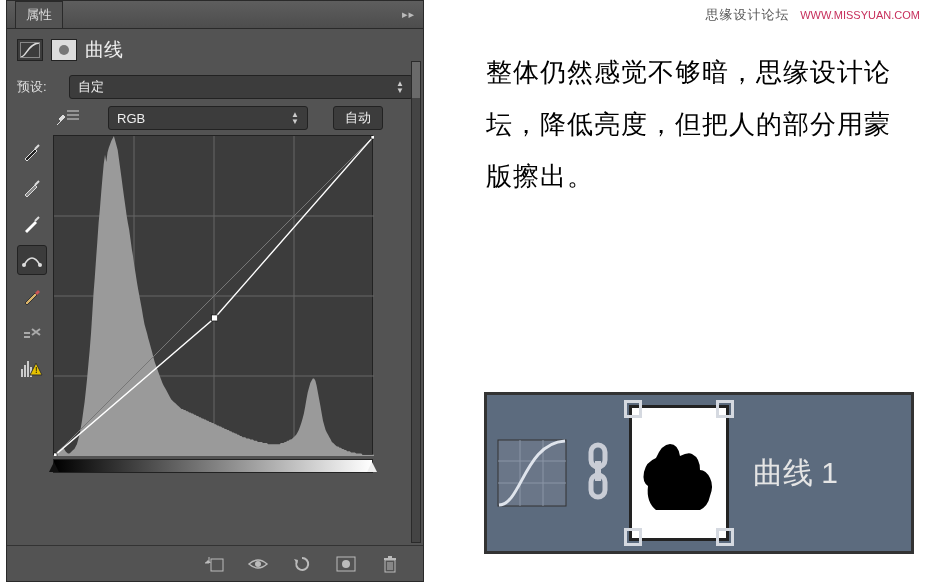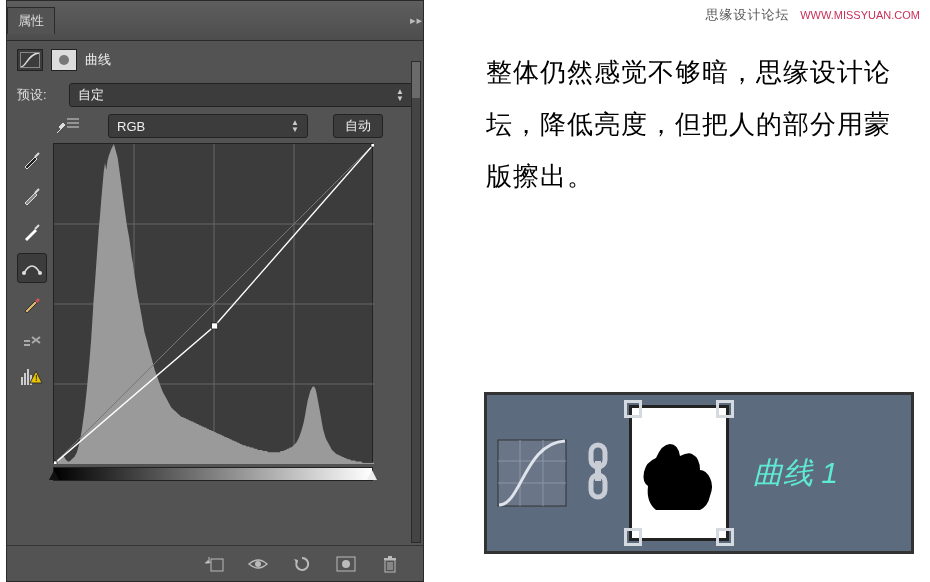--- a/index.html
+++ b/index.html
@@ -1,27 +1,27 @@
 <!DOCTYPE html>
 <html><head>
 <meta charset="utf-8">
 <style>
   * { box-sizing: border-box; margin: 0; padding: 0; }
   body { width: 930px; height: 582px; background: #fff; font-family: "Microsoft YaHei", sans-serif; position: relative; }
   
   .panel { position: absolute; left: 6px; top: 0; width: 418px; height: 582px; background: #535353; border: 1px solid #2a2a2a; color: #ddd; }
-  .panel-header { display: flex; align-items: center; height: 40px; background: linear-gradient(#5e5e5e,#4d4d4d); border-bottom: 1px solid #2a2a2a; padding: 0 0; font-size: 13px; }
+  .panel-header { display: flex; align-items: center; height: 28px; background: linear-gradient(#5e5e5e,#4d4d4d); border-bottom: 1px solid #2a2a2a; padding: 0 8px; font-size: 13px; }
   .panel-header .tab { padding: 4px 10px; background: #535353; border: 1px solid #2a2a2a; border-bottom: none; }
   .panel-header .collapse { margin-left: auto; font-size: 11px; letter-spacing: 1px; color: #bbb; }
   
   .type-header { display: flex; align-items: center; gap: 8px; padding: 8px 10px; }
   .icon-box { width: 26px; height: 22px; background: #3c3c3c; border: 1px solid #222; display: flex; align-items: center; justify-content: center; }
   .icon-box.light { background: #ddd; }
   .type-header .curves-glyph svg { display:block; }
-  .type-header .label { font-size: 13px; color: #eee; }
+  .type-header .label { font-size: 19px; color: #eee; }
   
   .row { display: flex; align-items: center; gap: 12px; padding: 4px 10px; }
   .row .label { font-size: 13px; width: 40px; color: #ddd; }
   .select { flex: 1; background: #3c3c3c; border: 1px solid #222; border-radius: 3px; height: 24px; display: flex; align-items: center; padding: 0 8px; font-size: 13px; color: #eee; position: relative; }
   .select .arrows { margin-left: auto; font-size: 8px; line-height: 7px; color: #ccc; }
   .btn-auto { width: 50px; height: 24px; background: #3c3c3c; border: 1px solid #222; border-radius: 3px; display:flex; align-items:center; justify-content:center; font-size:13px; color:#eee; }
   
   .editor { display:flex; padding: 2px 10px 0 10px; height: 380px; }
   .tools { width: 36px; display:flex; flex-direction:column; gap:6px; padding-top:2px; }
   .tool { width: 30px; height: 30px; display:flex; align-items:center; justify-content:center; border-radius:3px; }
@@ -46,21 +46,21 @@
   
   .explain-text { position:absolute; left:486px; top:46px; width:410px; font-size:26px; line-height:2.0; color:#000; letter-spacing:1px; }
   
   .watermark { position:absolute; right:10px; top:6px; font-size:13px; color:#555; letter-spacing:1px; }
   .watermark .site { color:#c72f5c; font-size:11px; letter-spacing:0; margin-left:6px;margin-top:48px; }
   
   .layer-strip { position:absolute; left:484px; top:392px; width:430px; height:162px; background:#5c6b7e; border:3px solid #333; display:flex; align-items:center; padding: 0 10px; gap:14px; }
   .layer-strip .curves-thumb { width:70px; height:68px; }
   .layer-strip .link-icon { width:34px; }
   .layer-strip .mask-box { width:100px; height:136px; border:3px solid #222; background:#fff; position:relative; }
-  .layer-strip .layer-name { font-size:30px; color:#5eead4; margin-left:10px;font-style:italic; }
+  .layer-strip .layer-name { font-size:30px; color:#e5e5e5; margin-left:10px; }
   .corners div { position:absolute; width:18px; height:18px; border:3px solid #d5d9e0; }
   .corner-tl { top:-8px; left:-8px; border-right:none; border-bottom:none; }
   .corner-tr { top:-8px; right:-8px; border-left:none; border-bottom:none; }
   .corner-bl { bottom:-8px; left:-8px; border-right:none; border-top:none; }
   .corner-br { bottom:-8px; right:-8px; border-left:none; border-top:none; }
   .hand-row { display:flex; align-items:center; gap:25px; padding: 2px 10px 2px 46px; }
   .hand-icon { width:30px; height:26px; display:flex; align-items:center; justify-content:center; }
 </style>
 </head>
 <body>

